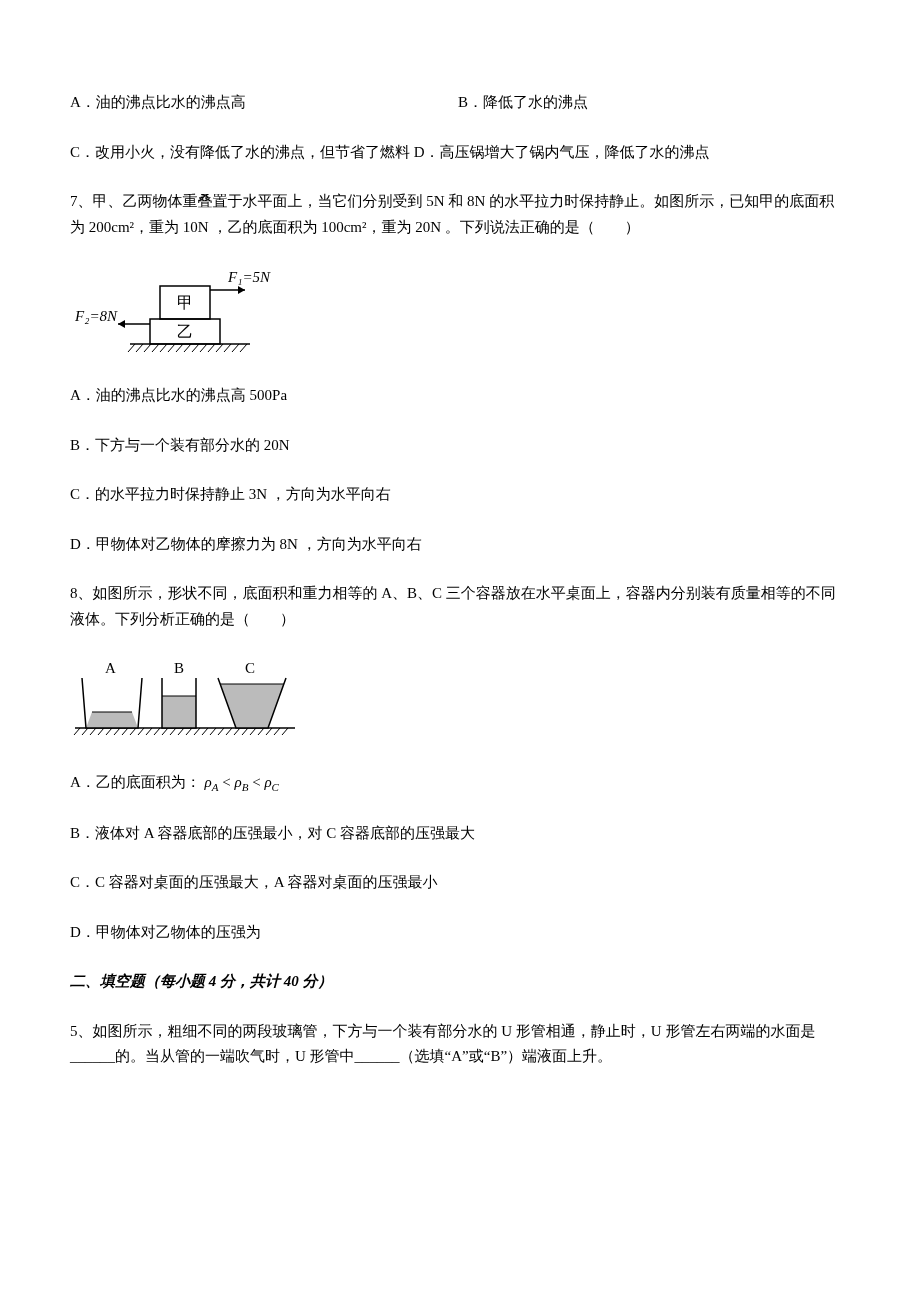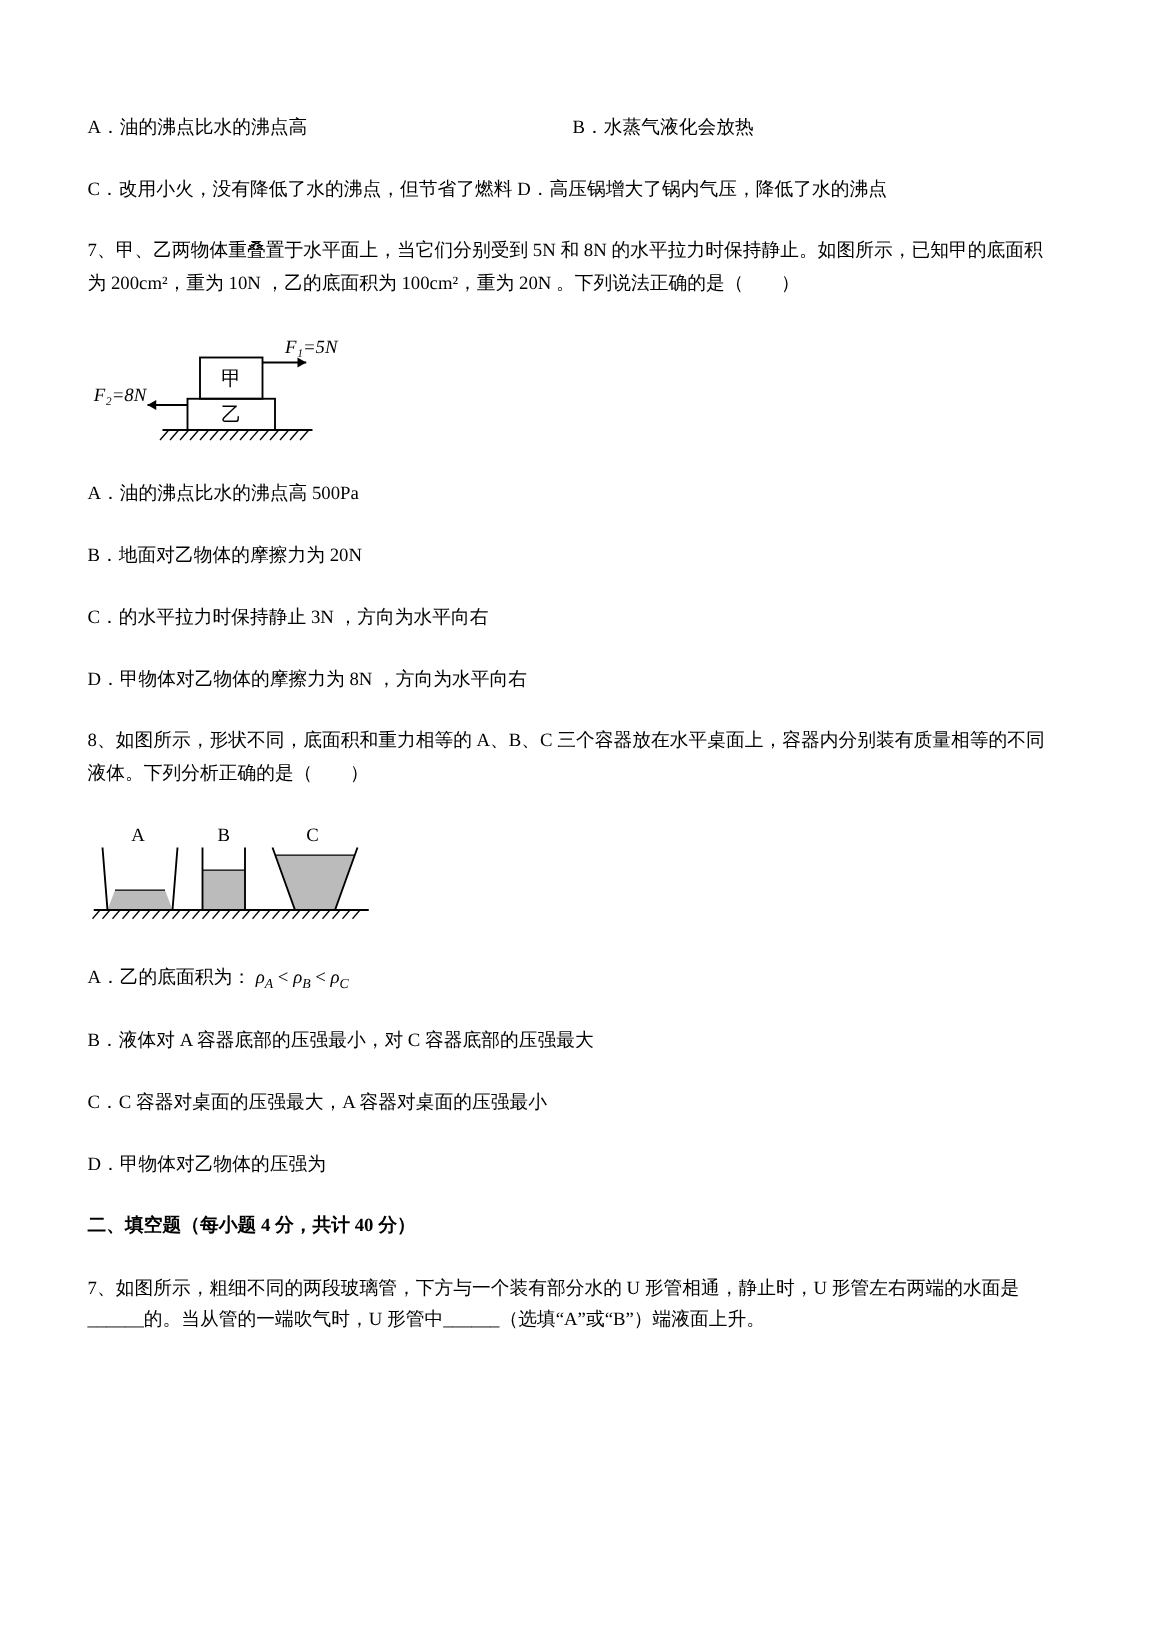--- a/index.html
+++ b/index.html
@@ -17,38 +17,39 @@
     margin: 0 4px 24px 0;
   }
   .two-col {
     display: flex;
   }
   .two-col > span:first-child {
     width: 50%;
   }
   .bold {
     font-weight: bold;
+    font-style: italic;
   }
   .figure {
     margin: 8px 0 24px 0;
   }
   .sub {
     font-size: 11px;
     vertical-align: sub;
   }
   svg {
     display: block;
   }
 </style>
 </head>
 <body>
 
 <div class="para two-col">
   <span>A．油的沸点比水的沸点高</span>
-  <span>B．水蒸气液化会放热</span>
+  <span>B．降低了水的沸点</span>
 </div>
 <div class="para">C．改用小火，没有降低了水的沸点，但节省了燃料 D．高压锅增大了锅内气压，降低了水的沸点</div>
 
 <div class="para">7、甲、乙两物体重叠置于水平面上，当它们分别受到 5N 和 8N 的水平拉力时保持静止。如图所示，已知甲的底面积为 200cm²，重为 10N ，乙的底面积为 100cm²，重为 20N 。下列说法正确的是（　　）</div>
 
 <div class="figure">
 <svg width="220" height="95" viewBox="0 0 220 95">
 
   <line x1="60" y1="80" x2="180" y2="80" stroke="#000" stroke-width="1.5"></line>
   <g stroke="#000" stroke-width="1">
@@ -79,21 +80,21 @@
   <polygon points="175,26 168,22 168,30" fill="#000"></polygon>
   <text x="158" y="18" font-size="15" font-style="italic">F₁=5N</text>
 
   <line x1="80" y1="60" x2="48" y2="60" stroke="#000" stroke-width="1.5"></line>
   <polygon points="48,60 55,56 55,64" fill="#000"></polygon>
   <text x="5" y="57" font-size="15" font-style="italic">F₂=8N</text>
 </svg>
 </div>
 
 <div class="para">A．油的沸点比水的沸点高 500Pa</div>
-<div class="para">B．地面对乙物体的摩擦力为 20N</div>
+<div class="para">B．下方与一个装有部分水的 20N</div>
 <div class="para">C．的水平拉力时保持静止 3N ，方向为水平向右</div>
 <div class="para">D．甲物体对乙物体的摩擦力为 8N ，方向为水平向右</div>
 
 <div class="para">8、如图所示，形状不同，底面积和重力相等的 A、B、C 三个容器放在水平桌面上，容器内分别装有质量相等的不同液体。下列分析正确的是（　　）</div>
 
 <div class="figure">
 <svg width="230" height="90" viewBox="0 0 230 90">
 
   <line x1="5" y1="72" x2="225" y2="72" stroke="#000" stroke-width="1.5"></line>
   <g stroke="#000" stroke-width="1">
@@ -150,13 +151,13 @@
   <i><span>ρ</span><span class="sub">B</span></i>
   <span> &lt; </span>
   <i><span>ρ</span><span class="sub">C</span></i>
 </div>
 <div class="para">B．液体对 A 容器底部的压强最小，对 C 容器底部的压强最大</div>
 <div class="para">C．C 容器对桌面的压强最大，A 容器对桌面的压强最小</div>
 <div class="para">D．甲物体对乙物体的压强为</div>
 
 <div class="para bold">二、填空题（每小题 4 分，共计 40 分）</div>
 
-<div class="para">7、如图所示，粗细不同的两段玻璃管，下方与一个装有部分水的 U 形管相通，静止时，U 形管左右两端的水面是______的。当从管的一端吹气时，U 形管中______（选填“A”或“B”）端液面上升。</div>
+<div class="para">5、如图所示，粗细不同的两段玻璃管，下方与一个装有部分水的 U 形管相通，静止时，U 形管左右两端的水面是______的。当从管的一端吹气时，U 形管中______（选填“A”或“B”）端液面上升。</div>
 
 </body></html>

